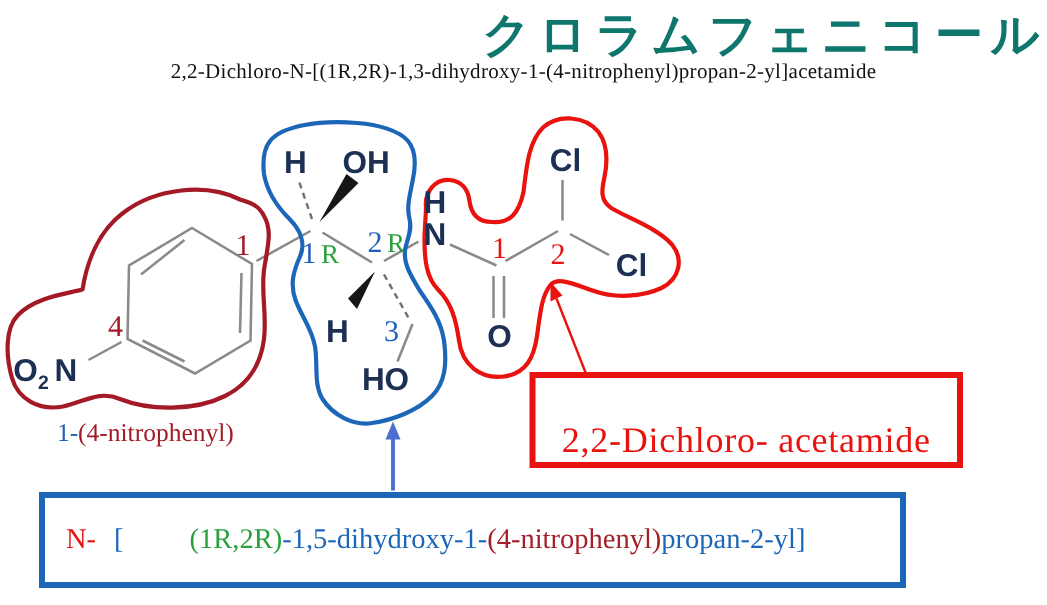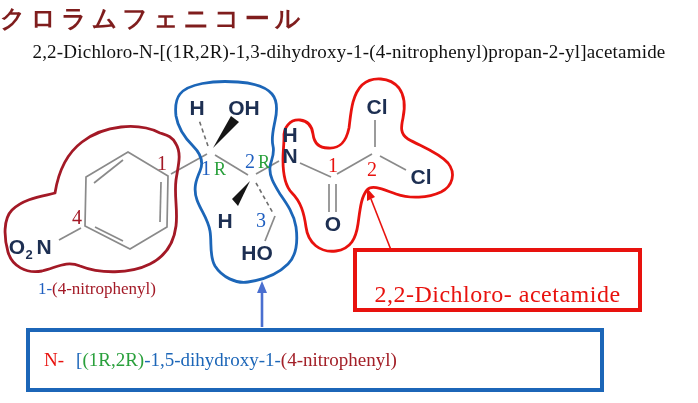--- a/index.html
+++ b/index.html
@@ -1,21 +1,21 @@
 <!DOCTYPE html>
 <html><head>
 <meta charset="utf-8">
 <style>
   html,body{margin:0;padding:0;background:#ffffff;}
   #page{position:relative;width:698px;height:403px;background:#ffffff;overflow:hidden;
         font-family:"Liberation Serif","DejaVu Serif",serif;}
-  .title{position:absolute;left:0;top:2px;width:698px;text-align:left;
-         font-size:25px;font-weight:bold;color:#7f1d1d;letter-spacing:5px;}
+  .title{position:absolute;left:0;top:2px;width:698px;text-align:right;
+         font-size:32px;font-weight:bold;color:#0f766e;letter-spacing:5px;}
   .subtitle{position:absolute;left:0;top:41px;width:698px;text-align:center;
-            font-size:19px;color:#111111;letter-spacing:0.2px;}
+            font-size:14px;color:#111111;letter-spacing:0.2px;}
   svg{position:absolute;left:0;top:0;z-index:1;}
   .bond{stroke:#8a8a8a;stroke-width:1.7;fill:none;}
   .bond-dash{stroke:#6f6f6f;stroke-width:1.6;fill:none;stroke-dasharray:4 3.2;}
   .wedge{fill:#161616;stroke:none;}
   .blob{fill:none;stroke-width:2.8;stroke-linejoin:round;stroke-linecap:round;}
   .blob-darkred{stroke:#a31926;}
   .blob-red{stroke:#e8120e;}
   .blob-blue{stroke:#1c66b8;}
   .atom{font-family:"Liberation Sans","DejaVu Sans",sans-serif;font-weight:bold;
         font-size:21px;fill:#1d2f52;text-anchor:middle;}
@@ -34,21 +34,21 @@
   .red-box{position:absolute;z-index:2;left:353px;top:248px;width:281px;height:56px;
            border:4px solid #e8120e;background:#ffffff;display:flex;align-items:flex-end;
            justify-content:center;}
   .red-box span{font-size:24px;color:#e8120e;letter-spacing:0.5px;}
   .blue-box{position:absolute;z-index:2;left:26px;top:328px;width:556px;height:56px;
             border:4px solid #1c66b8;background:#ffffff;display:flex;align-items:center;
             padding-left:14px;box-sizing:content-box;}
   .blue-box span{font-size:19px;white-space:pre;}
   .seg-red{color:#e8120e;margin-right:12px;}
   .seg-blue{color:#1c66b8;}
-  .seg-green{color:#2aa03c;}
+  .seg-green{color:#2aa03c;margin-left:44px;}
   .seg-darkred{color:#a32028;}
 </style>
 </head>
 <body>
 
 <div id="page">
 
   <div class="title">クロラムフェニコール</div>
   <div class="subtitle">2,2-Dichloro-N-[(1R,2R)-1,3-dihydroxy-1-(4-nitrophenyl)propan-2-yl]acetamide</div>
 
@@ -143,15 +143,16 @@
   <div class="red-box">
     <span>2,2-Dichloro- acetamide</span>
   </div>
 
   <div class="blue-box">
     <span class="seg-red">N-</span>
     <span class="seg-blue">[</span>
     <span class="seg-green">(1R,2R)</span>
     <span class="seg-blue">-1,5-dihydroxy-1-</span>
     <span class="seg-darkred">(4-nitrophenyl)</span>
+    <span class="seg-blue">propan-2-yl]</span>
   </div>
 
 </div>
 
 </body></html>

